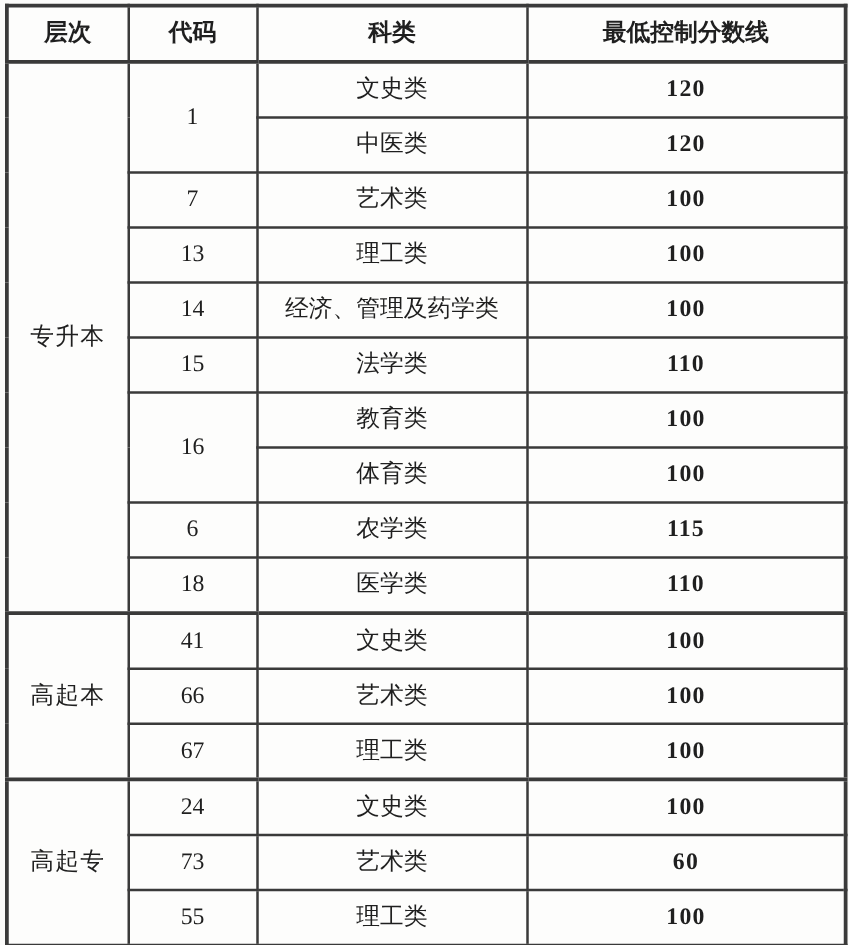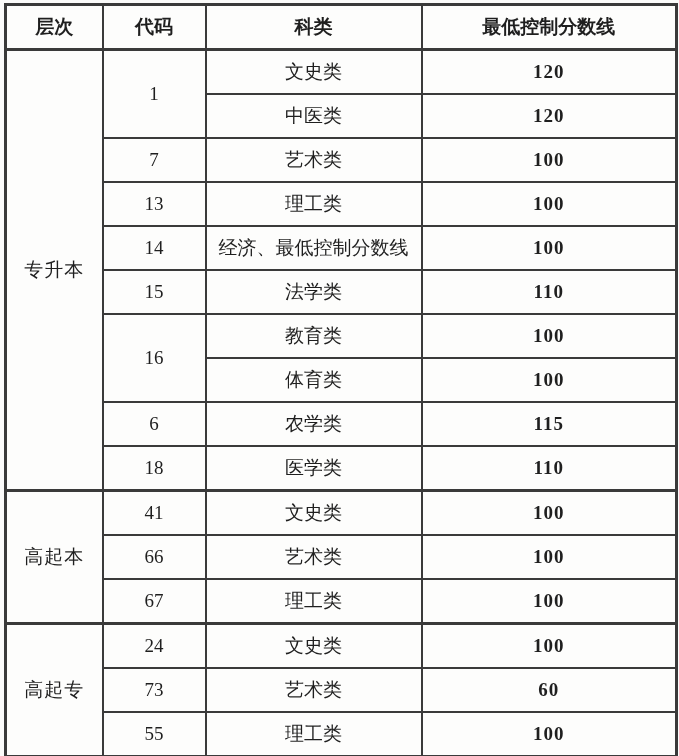--- a/index.html
+++ b/index.html
@@ -85,21 +85,21 @@
           <td class="cat-cell">艺术类</td>
           <td class="score-cell">100</td>
         </tr>
         <tr>
           <td rowspan="1" class="code-cell">13</td>
           <td class="cat-cell">理工类</td>
           <td class="score-cell">100</td>
         </tr>
         <tr>
           <td rowspan="1" class="code-cell">14</td>
-          <td class="cat-cell">经济、最低控制分数线</td>
+          <td class="cat-cell">经济、管理及药学类</td>
           <td class="score-cell">100</td>
         </tr>
         <tr>
           <td rowspan="1" class="code-cell">15</td>
           <td class="cat-cell">法学类</td>
           <td class="score-cell">110</td>
         </tr>
         <tr>
           <td rowspan="2" class="code-cell">16</td>
           <td class="cat-cell">教育类</td>

